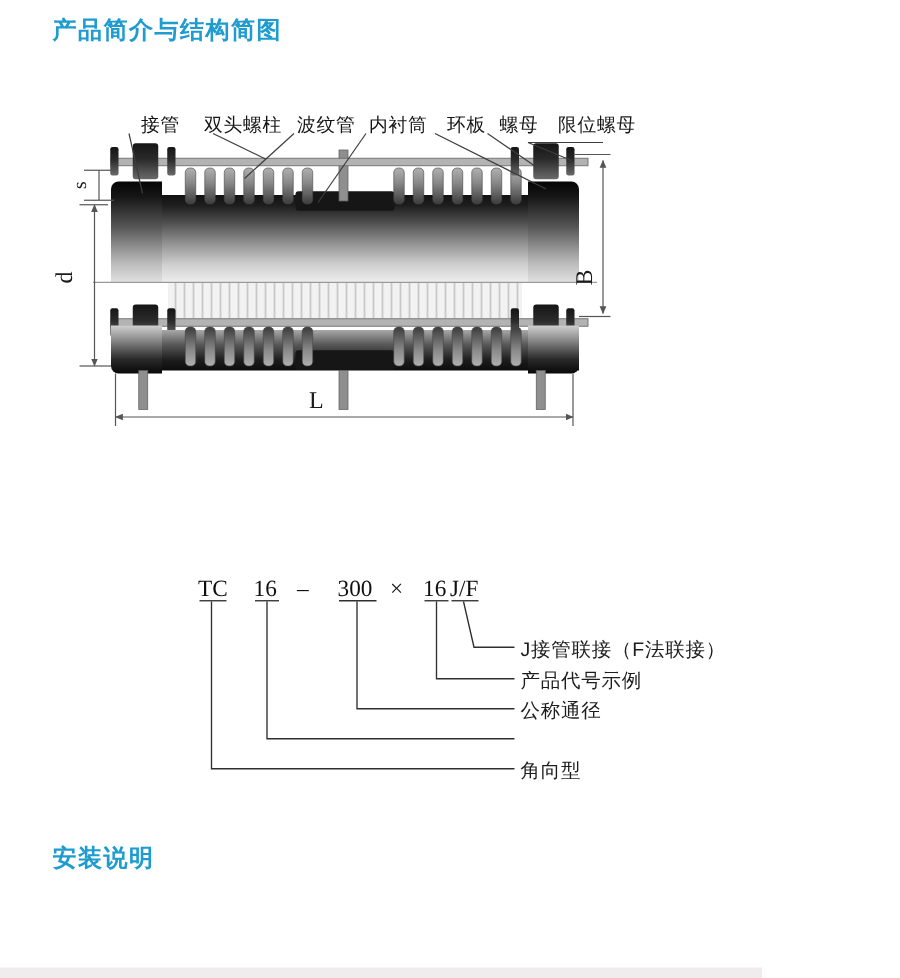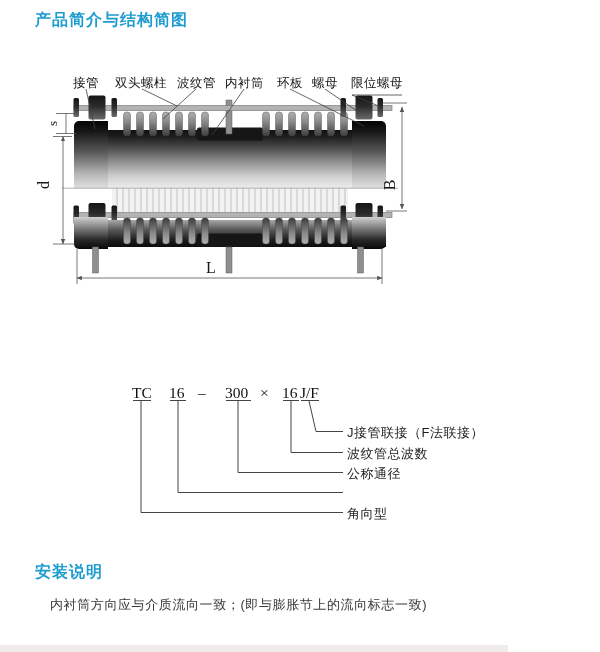--- a/index.html
+++ b/index.html
@@ -1,20 +1,20 @@
 <!DOCTYPE html>
 <html><head>
 <meta charset="utf-8">
 <style>
   html,body{margin:0;padding:0;background:#fff;}
   #page{position:relative;width:508px;height:652px;background:#ffffff;overflow:hidden;
         font-family:"Liberation Sans","DejaVu Sans",sans-serif;}
   #artwork{position:absolute;left:0;top:0;pointer-events:none;}
   .sec-title{position:absolute;font-size:16px;font-weight:bold;color:#1f9ccf;letter-spacing:1px;}
-  .part-label{position:absolute;top:75px;font-size:12.5px;color:#141414;letter-spacing:0.5px;white-space:nowrap;}
+  .part-label{position:absolute;top:75px;font-size:12.5px;color:#141414;letter-spacing:0.5px;white-space:nowrap;margin-left:21px;}
   .dimletter{position:absolute;font-family:"Liberation Serif","DejaVu Serif",serif;font-size:16px;color:#1a1a1a;line-height:1;}
   .rot{transform:rotate(-90deg);transform-origin:center center;}
   .code-token{position:absolute;top:384px;font-family:"Liberation Serif","DejaVu Serif",serif;
               font-size:15.5px;color:#101010;white-space:nowrap;text-align:right;}
   .callout-label{position:absolute;left:347px;font-size:13px;color:#1d1d1d;white-space:nowrap;letter-spacing:0.5px;}
   .para{position:absolute;left:50px;font-size:13px;color:#383838;letter-spacing:0.6px;white-space:nowrap;}
   .bottom-strip{position:absolute;left:0;bottom:0;width:600px;height:7px;background:#f0ebed;}
 </style>
 </head>
 <body>
@@ -215,22 +215,21 @@
 
   <div class="code-token" style="left:132px;">TC</div>
   <div class="code-token" style="left:169px;">16</div>
   <div class="code-token" style="left:198px;">–</div>
   <div class="code-token" style="left:225px;">300</div>
   <div class="code-token" style="left:260px;">×</div>
   <div class="code-token" style="left:282px;">16</div>
   <div class="code-token" style="left:300px;font-family:Liberation Serif, serif;">J/F</div>
 
   <div class="callout-label" style="top:424px;">J接管联接（F法联接）</div>
-  <div class="callout-label" style="top:445px;">波纹管总波数</div>
+  <div class="callout-label" style="top:445px;">产品代号示例</div>
   <div class="callout-label" style="top:465px;">公称通径</div>
   <div class="callout-label" style="top:505px;">角向型</div>
 
   <div class="sec-title" style="left:35px;top:562px;">安装说明</div>
 
-  <div class="para" style="top:596px;">内衬筒方向应与介质流向一致；(即与膨胀节上的流向标志一致)</div>
 
   <div class="bottom-strip"></div>
 </div>
 
 </body></html>

